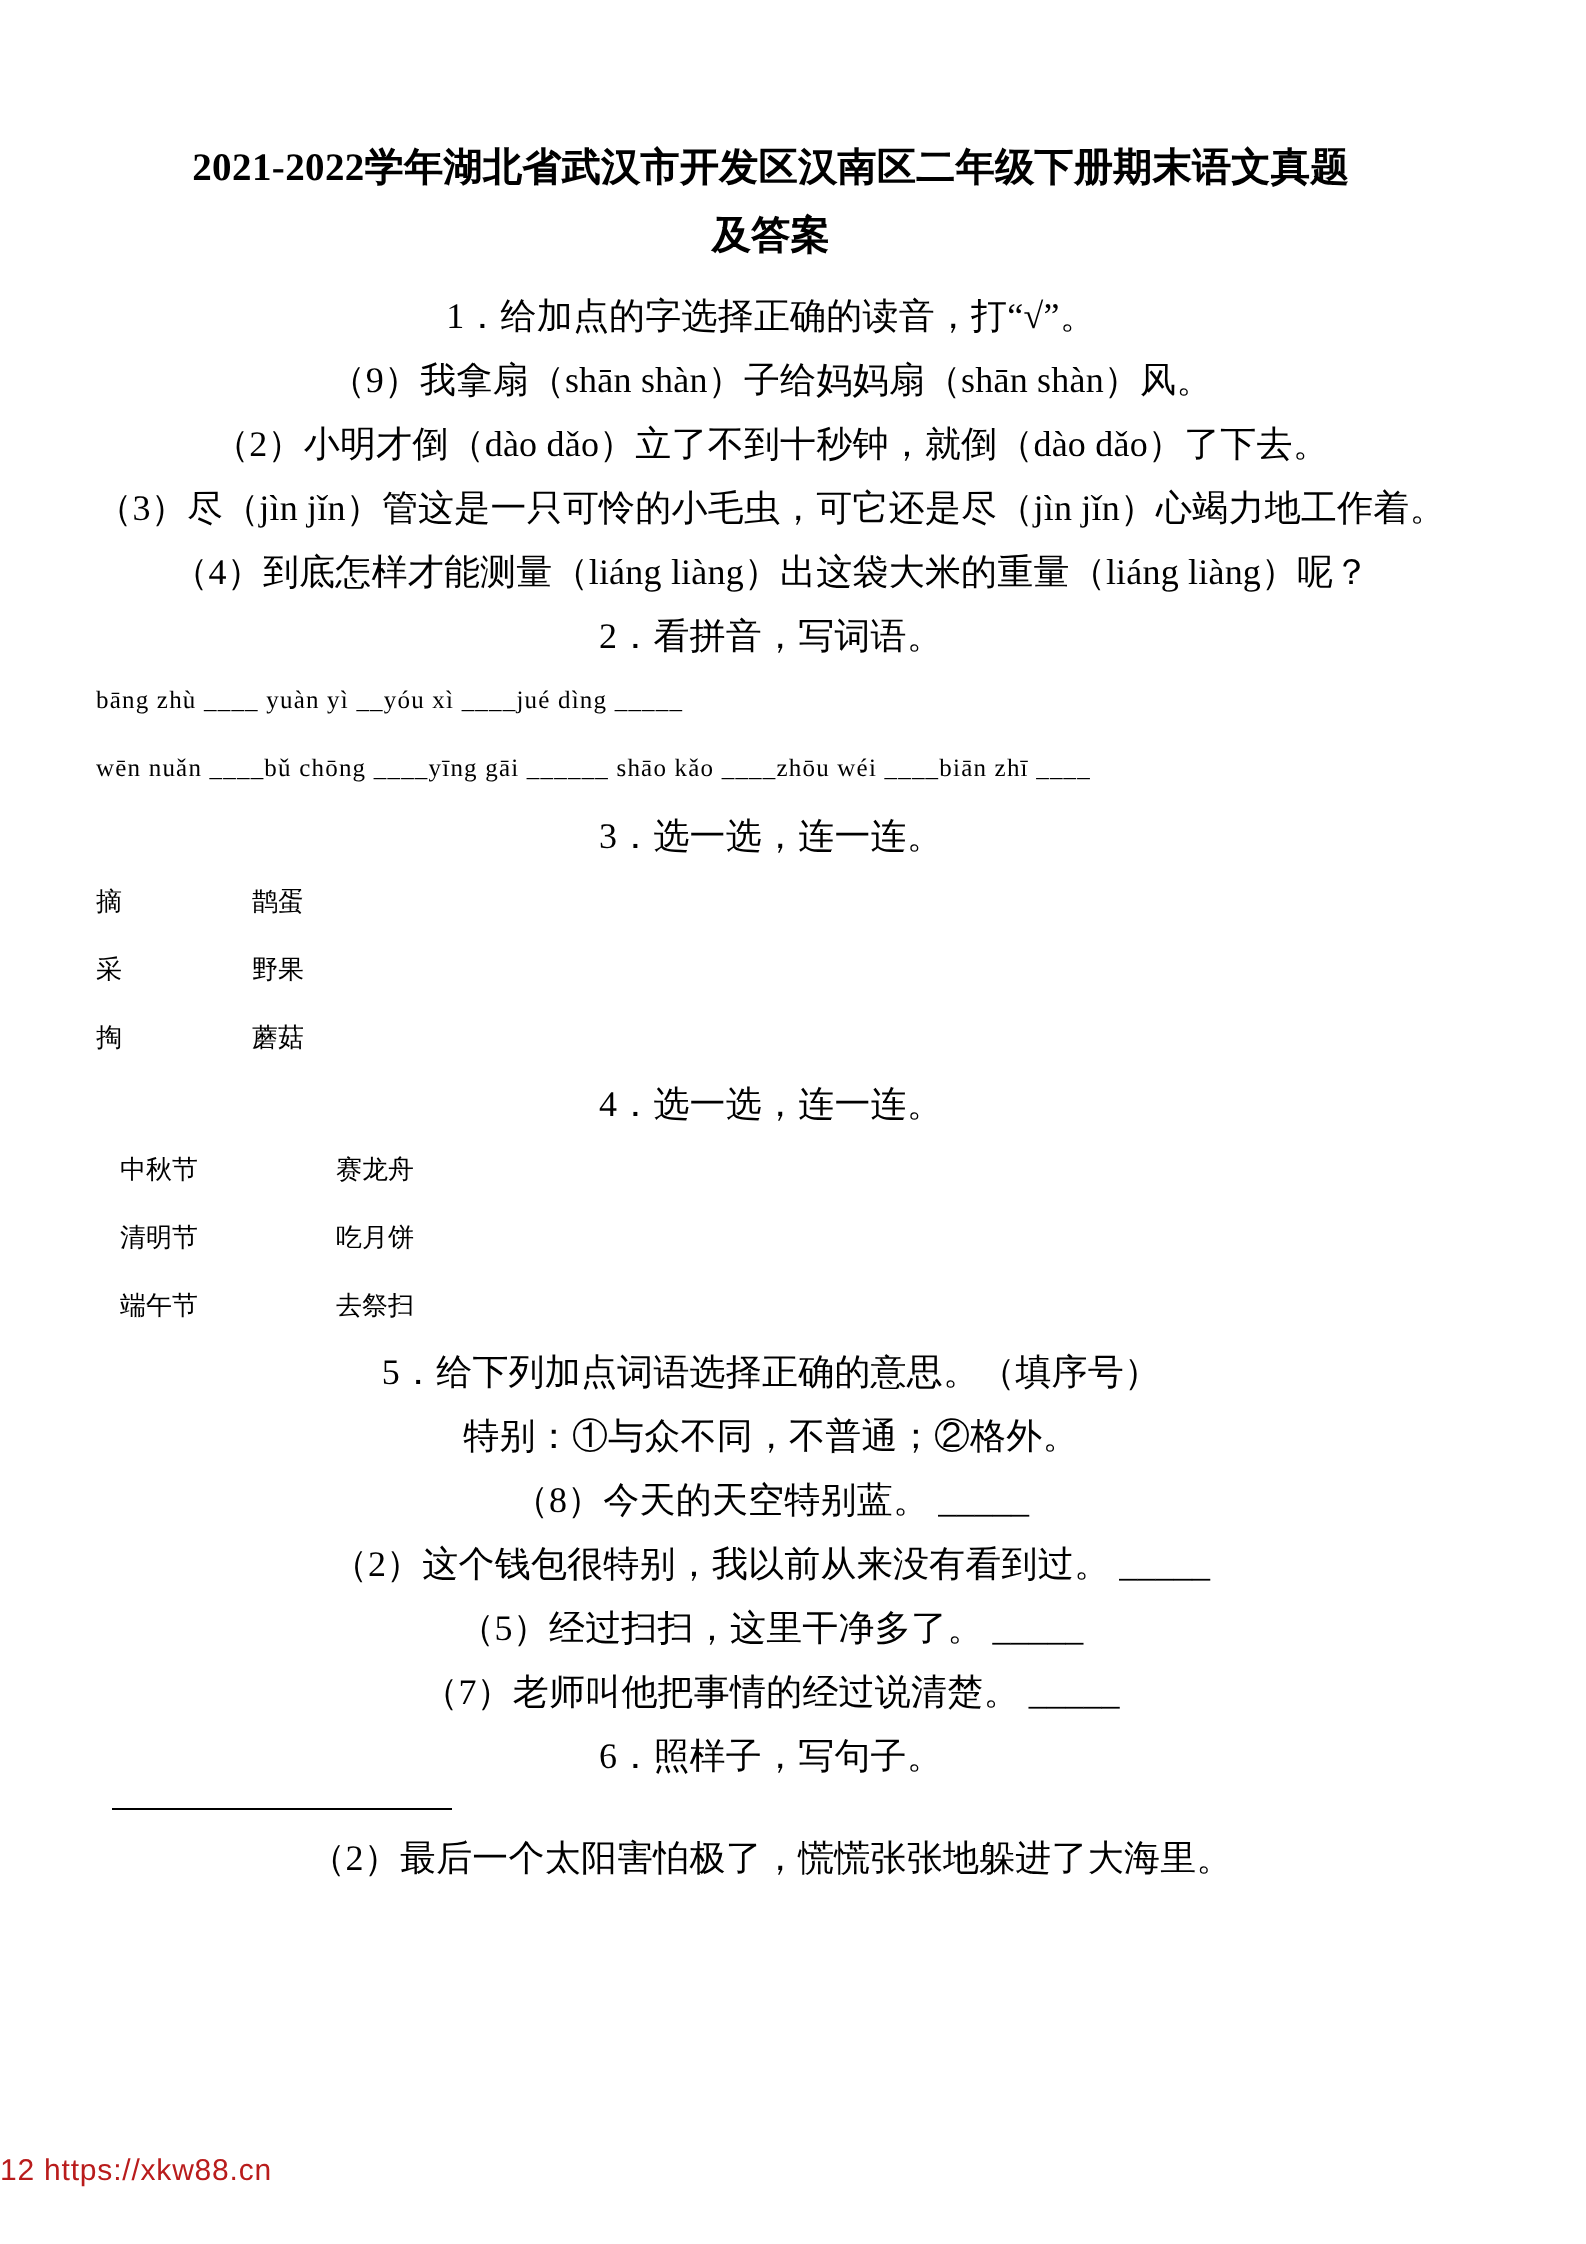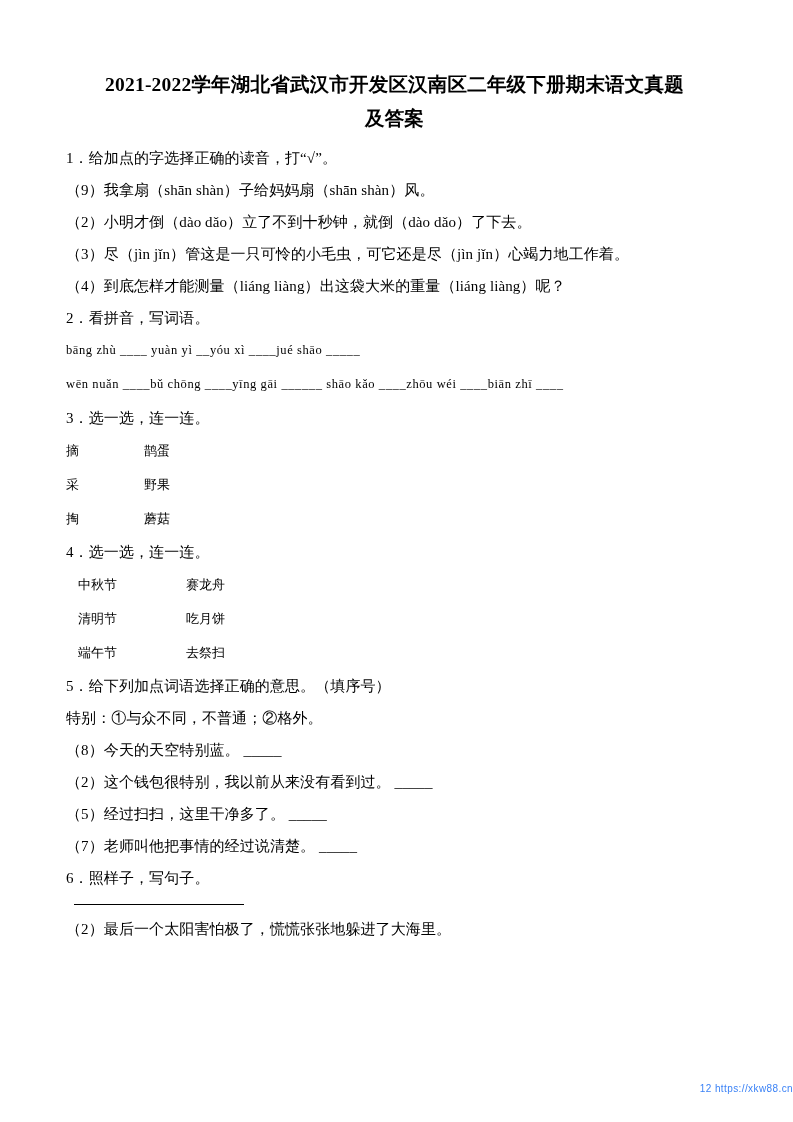--- a/index.html
+++ b/index.html
@@ -14,41 +14,42 @@
     color: #000000;
     position: relative;
     overflow: hidden;
   }
   .page {
     position: absolute;
     left: 0; top: 0;
     width: 793px;
     height: 1122px;
     box-sizing: border-box;
-    padding: 56px 70px 0 66px;
+    padding: 56px 70px 0 48px;
   }
   .doc-title {
     font-size: 19.5px;
     font-weight: bold;
     text-align: center;
     line-height: 34px;
     letter-spacing: 0.2px;
     margin: 12px 0 0 0;
   }
   .doc-title .ln2 {
     display: block;
   }
   .body-block {
     margin-top: 14px;
   }
   p.q {
-    font-size: 15px;
+    font-size: 18px;
     line-height: 17px;
     margin: 0 0 15px 0;
     letter-spacing: 0.1px;
+    text-align: center;
   }
   p.q.tight {
     margin-bottom: 13px;
   }
   p.pinyin {
     font-size: 12.5px;
     line-height: 17px;
     margin: 0 0 17px 0;
     letter-spacing: 0.6px;
   }
@@ -74,23 +75,23 @@
     border-bottom: 1px solid #000;
     width: 170px;
     height: 1px;
     margin: 16px 0 16px 8px;
   }
   .footer {
     position: absolute;
     left: 0;
     right: 0;
     bottom: 28px;
-    text-align: right;
-    font-size: 10px;
-    color: #3b82f6;
+    text-align: left;
+    font-size: 15px;
+    color: #b91c1c;
     letter-spacing: 0.4px;
     font-family: "Liberation Sans", sans-serif;
   }
 </style>
 </head>
 <body>
 
 <div class="page">
 
   <div class="doc-title">
@@ -100,21 +101,21 @@
 
   <div class="body-block">
 
     <p class="q">1．给加点的字选择正确的读音，打“√”。</p>
     <p class="q">（9）我拿扇（shān  shàn）子给妈妈扇（shān  shàn）风。</p>
     <p class="q">（2）小明才倒（dào  dǎo）立了不到十秒钟，就倒（dào  dǎo）了下去。</p>
     <p class="q">（3）尽（jìn  jǐn）管这是一只可怜的小毛虫，可它还是尽（jìn  jǐn）心竭力地工作着。</p>
     <p class="q">（4）到底怎样才能测量（liáng  liàng）出这袋大米的重量（liáng  liàng）呢？</p>
 
     <p class="q">2．看拼音，写词语。</p>
-    <p class="pinyin">bāng  zhù ____      yuàn  yì __yóu  xì ____jué  shāo _____</p>
+    <p class="pinyin">bāng  zhù ____      yuàn  yì __yóu  xì ____jué  dìng _____</p>
     <p class="pinyin">wēn  nuǎn ____bǔ  chōng ____yīng  gāi ______       shāo  kǎo ____zhōu  wéi ____biān  zhī ____</p>
 
     <p class="q">3．选一选，连一连。</p>
     <div class="match-row">
       <span class="left">摘</span>
       <span class="right">鹊蛋</span>
     </div>
     <div class="match-row">
       <span class="left">采</span>
       <span class="right">野果</span>

